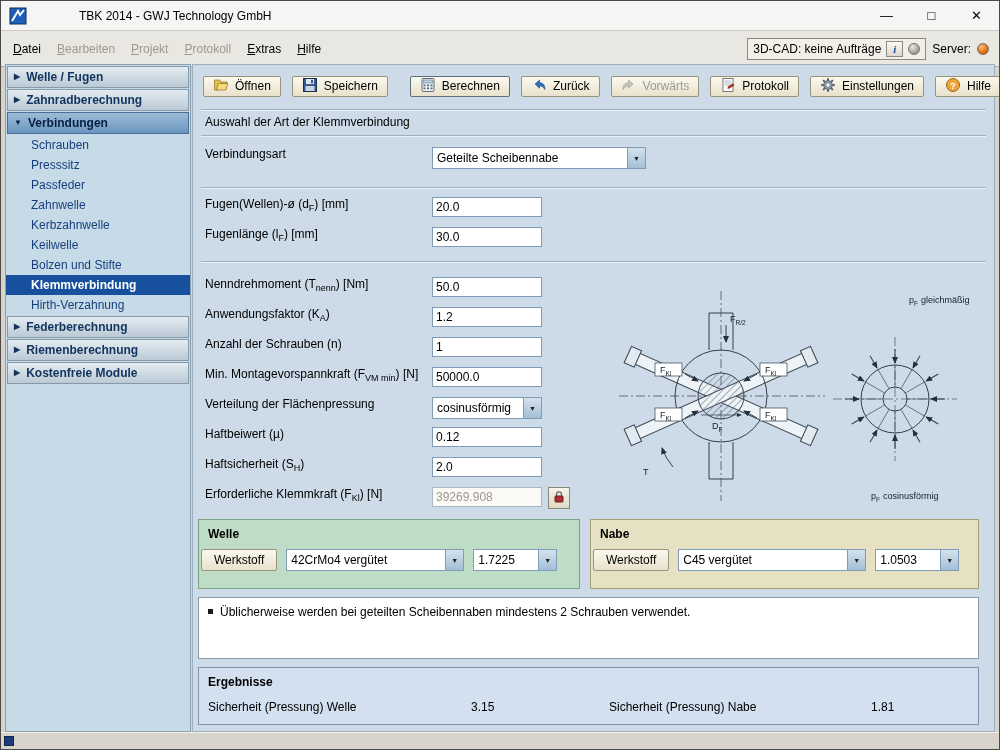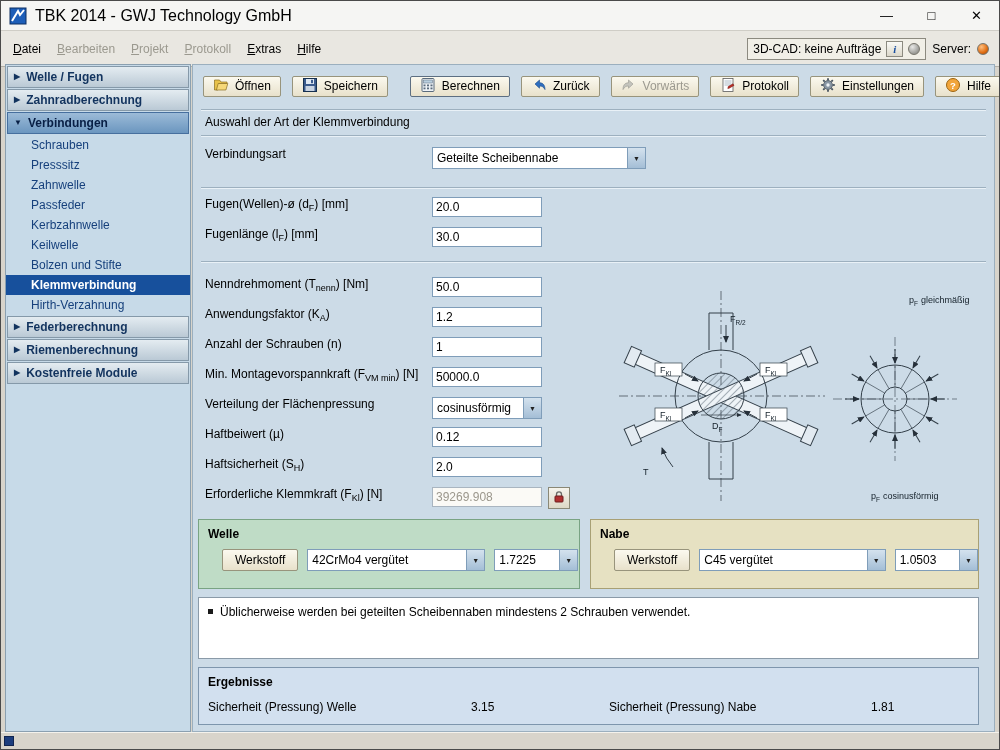--- a/index.html
+++ b/index.html
@@ -3,21 +3,21 @@
 <meta charset="utf-8">
 <style>
   html,body { margin:0; padding:0; background:#fff; }
   * { box-sizing:border-box; }
   .window { position:relative; width:1000px; height:750px; background:#d8d4cb;
     border:1px solid #4a4a4a; font-family:"Liberation Sans",sans-serif; font-size:12px; color:#000; overflow:hidden; }
 
   
   .titlebar { height:30px; background:#f5f5f3; display:flex; align-items:center; border-bottom:1px solid #cfcdc6; }
   .app-icon { width:18px; height:18px; margin:0 8px 0 8px; flex:0 0 auto; }
-  .win-title { flex:1; font-size:16px; }
+  .win-title { flex:1; font-size:12px;margin-left:44px; }
   .win-controls { display:flex; height:30px; }
   .wbtn { width:45px; height:30px; display:flex; align-items:center; justify-content:center; font-size:13px; cursor:pointer; }
 
   
   .menubar { height:36px; background:#e9e7e1; border-bottom:1px solid #b2afa5; display:flex; align-items:center; padding:0 4px; }
   .mi { display:inline-block; padding:4px 8px; cursor:pointer; }
   .mi::first-letter { text-decoration:underline; }
   .mi.disabled { color:#9b998f; cursor:default; }
   .menu-right { margin-left:auto; display:flex; align-items:center; gap:6px; padding-right:6px; }
   .cad-box { display:flex; align-items:center; gap:5px; border:1px solid #8c8a80; background:#f1efe7; padding:2px 5px; height:22px; }
@@ -69,21 +69,21 @@
 
   .lock-btn { width:22px; height:22px; margin-left:6px; border:1px solid #8a8876;
     background:linear-gradient(#f6f4ec,#ddd8c6); display:flex; align-items:center; justify-content:center; cursor:pointer; padding:0; }
 
   .diagram { position:absolute; left:420px; top:222px; width:375px; height:218px; }
 
   .mat-panel { position:absolute; top:454px; height:70px; border:1px solid; }
   .mat-panel.welle { left:5px; width:382px; background:#bfdcc6; border-color:#79a383; }
   .mat-panel.nabe { left:397px; width:389px; background:#e6e1c2; border-color:#a8a075; }
   .mat-title { font-weight:bold; padding:7px 0 0 9px; }
-  .mat-row { display:flex; align-items:center; gap:9px; padding:8px 0 0 23px; }
+  .mat-row { display:flex; align-items:center; gap:9px; padding:8px 0 0 2px; }
   .wbtn2 { padding:3px 12px; background:linear-gradient(#fbf9ef,#e8e1cb); border:1px solid #98947c; border-radius:2px;
     font:12px "Liberation Sans",sans-serif; cursor:pointer; }
 
   .note-panel { position:absolute; top:532px; left:5px; width:781px; height:62px; background:#fff;
     border:1px solid #8a9aa8; padding:7px 9px; }
   .bullet { display:inline-block; width:5px; height:5px; background:#1a1a1a; margin-right:7px; vertical-align:2px; }
 
   .results-panel { position:absolute; top:602px; left:5px; width:781px; height:58px; background:#d2e0ef; border:1px solid #7e96ad; }
   .res-title { font-weight:bold; padding:7px 0 0 9px; }
   .res-row { position:relative; margin-top:11px; height:16px; }
@@ -140,22 +140,22 @@
       <div class="sb-header">
         <span class="tri">▶</span>
         <span>Zahnradberechnung</span>
       </div>
       <div class="sb-header expanded">
         <span class="tri">▼</span>
         <span>Verbindungen</span>
       </div>
       <div class="sb-item">Schrauben</div>
       <div class="sb-item">Presssitz</div>
+      <div class="sb-item">Passfeder</div>
       <div class="sb-item">Zahnwelle</div>
-      <div class="sb-item">Passfeder</div>
       <div class="sb-item">Kerbzahnwelle</div>
       <div class="sb-item">Keilwelle</div>
       <div class="sb-item">Bolzen und Stifte</div>
       <div class="sb-item selected">Klemmverbindung</div>
       <div class="sb-item">Hirth-Verzahnung</div>
       <div class="sb-header">
         <span class="tri">▶</span>
         <span>Federberechnung</span>
       </div>
       <div class="sb-header">

